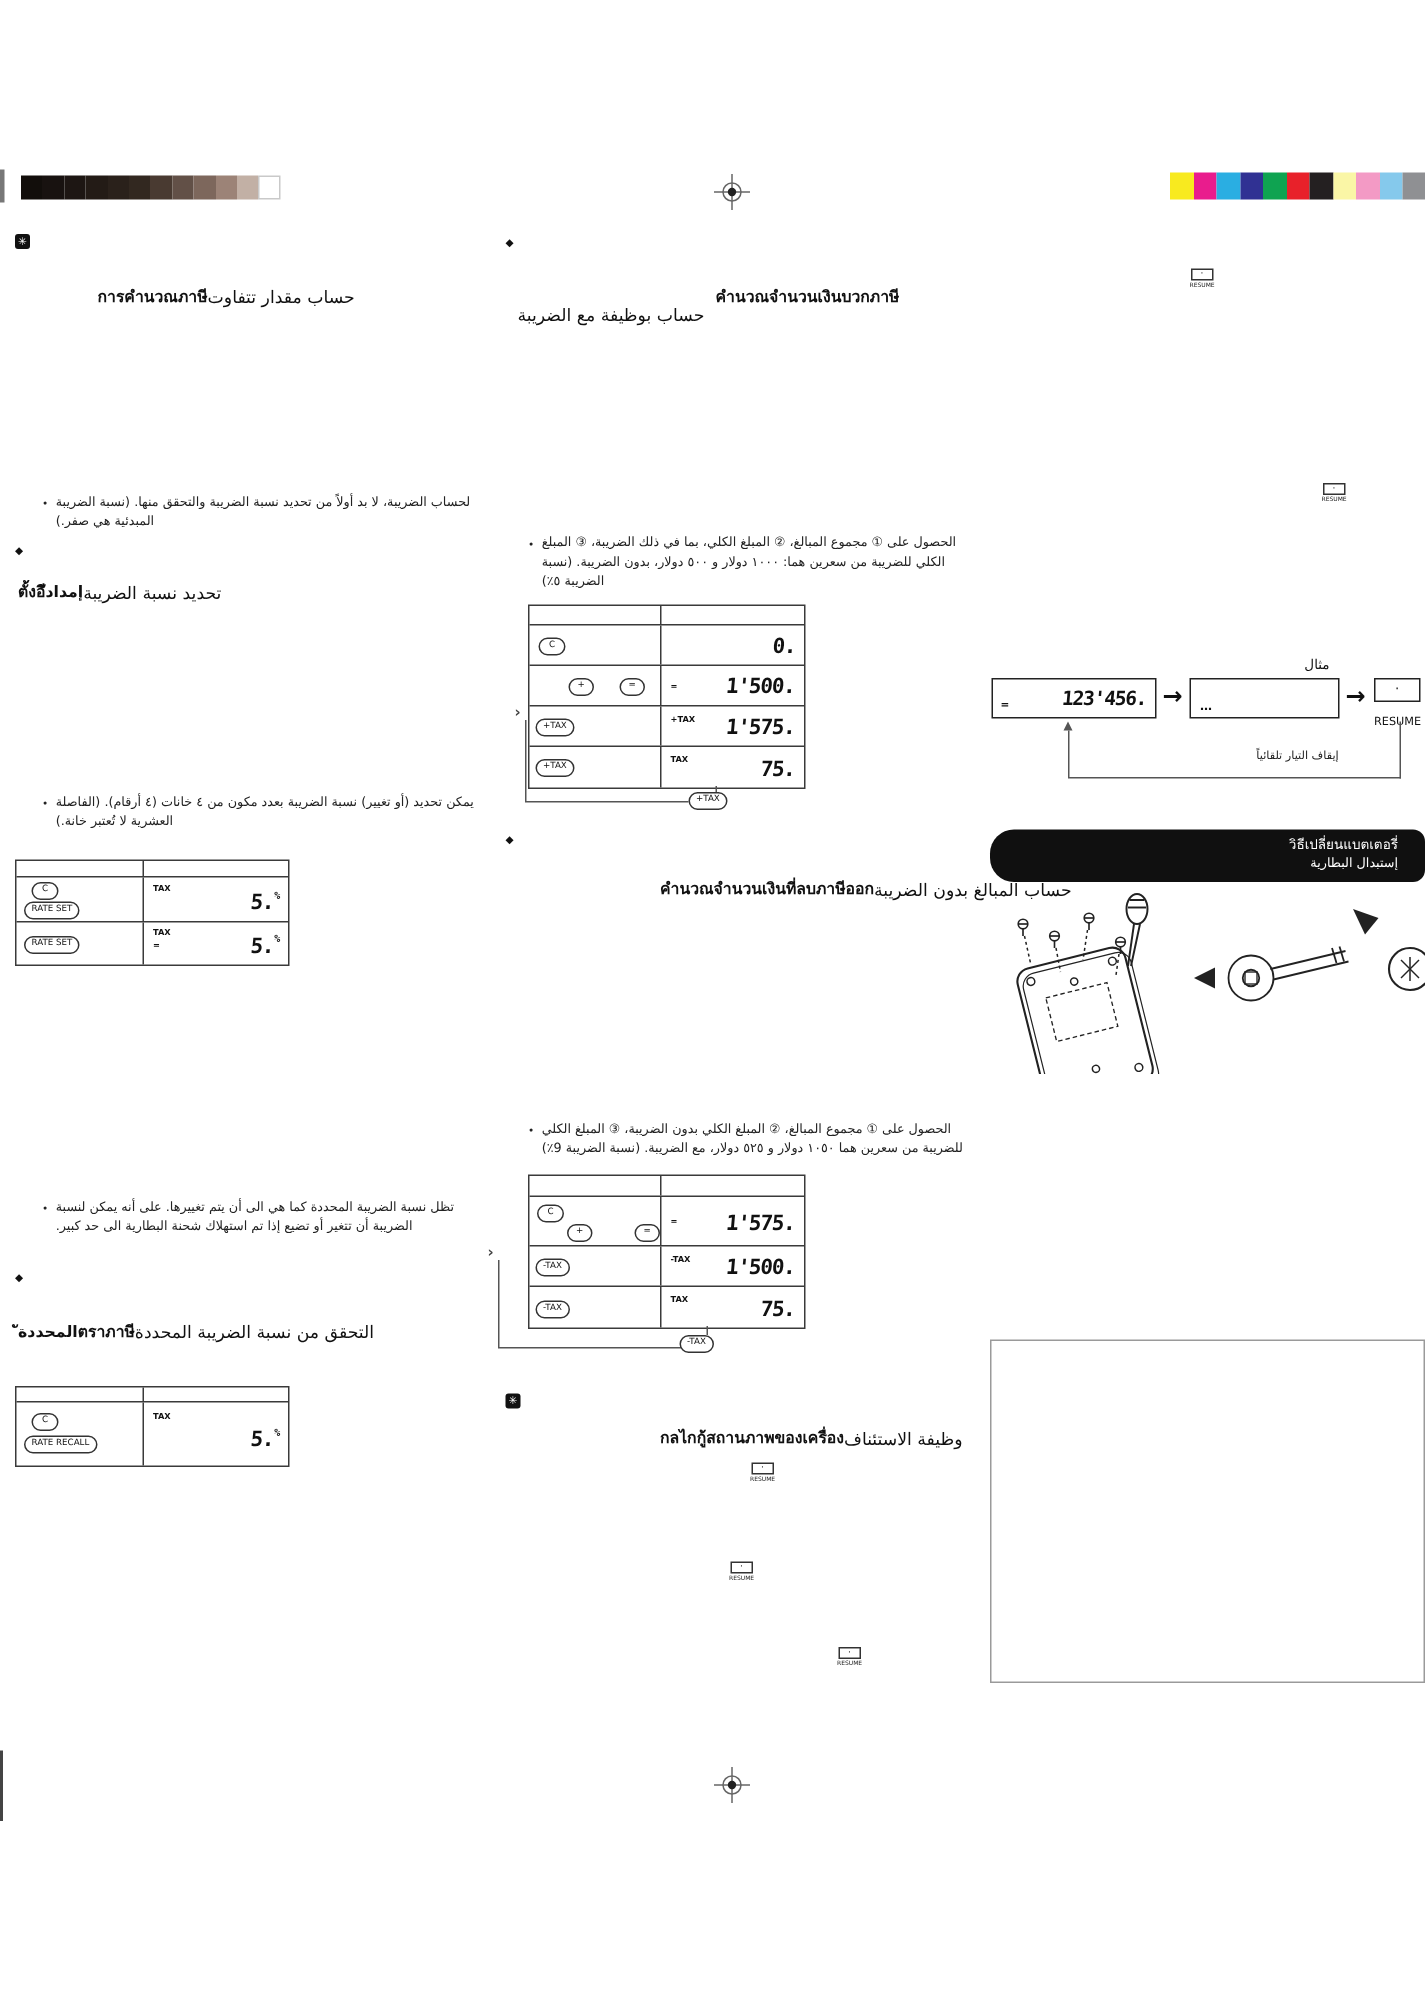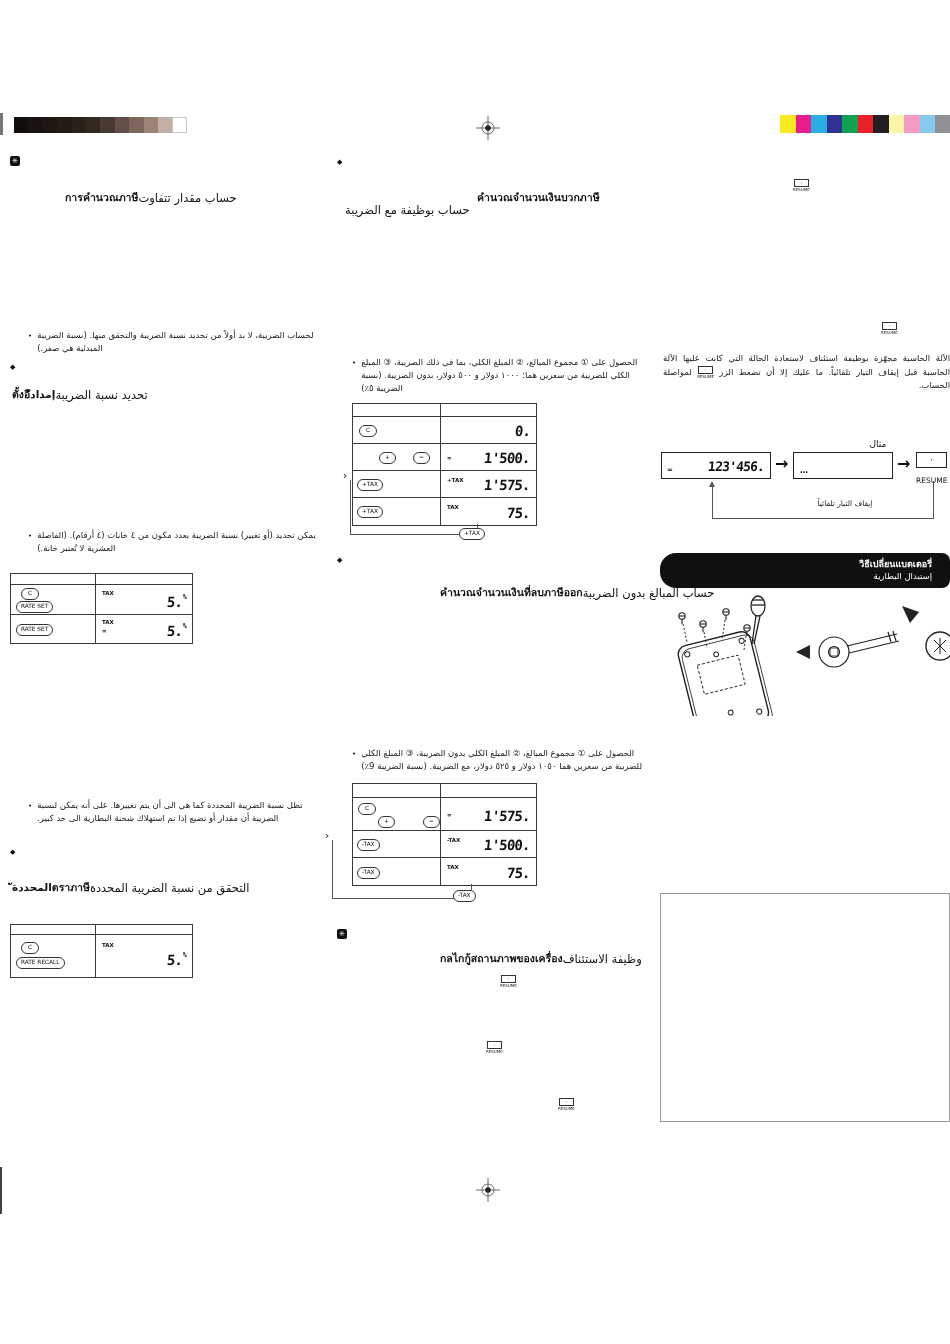--- a/index.html
+++ b/index.html
@@ -47,21 +47,21 @@
   .resume-key{position:absolute;text-align:center}
   .resume-key .bx{width:31px;height:16px;border:1.4px solid #222;display:flex;align-items:center;
                   justify-content:center;font-size:9px;box-sizing:border-box;background:#fff}
   .resume-key .lb{font-size:7.5px;margin-top:1px;color:#111}
   .arrowhead-up{position:absolute;width:0;height:0;border-left:3.5px solid transparent;
                 border-right:3.5px solid transparent;border-bottom:6px solid #555}
   .auto-off{position:absolute;font-size:7.5px;direction:rtl;color:#222;text-align:center}
   .blackbar{position:absolute;background:#101010;color:#fff;border-radius:16px 8px 8px 16px;
             display:flex;flex-direction:column;justify-content:center;align-items:flex-end;
             padding-right:18px;box-sizing:border-box}
-  .blackbar .l1{font-size:9px;font-weight:700;line-height:1.3}
+  .blackbar .l1{font-size:9px;font-weight:400;line-height:1.3}
   .blackbar .l2{font-size:8.5px;direction:rtl;line-height:1.3}
   .emptybox{position:absolute;border:1px solid #9a9a9a;background:#fff;box-sizing:border-box}
   .regmark{position:absolute}
 </style>
 </head>
 <body>
 
 <div id="page">
 
   <div class="tick" style="left:0;top:113px;width:3px;height:22px"></div>
@@ -153,21 +153,21 @@
       <div class="vc">
         <span class="ind" style="left:6px;top:4px">TAX</span>
         <span class="ind" style="left:6px;top:13px">=</span>
         <span class="lcd" style="bottom:4px"><span>5.</span><sup>%</sup></span>
       </div>
     </div>
   </div>
 
   <div class="note" style="left:28px;top:799px;width:302px">
     <span class="b">•</span>
-    <span class="t">تظل نسبة الضريبة المحددة كما هي الى أن يتم تغييرها. على أنه يمكن لنسبة الضريبة أن مقدار أو تضيع إذا تم استهلاك شحنة البطارية الى حد كبير.</span>
+    <span class="t">تظل نسبة الضريبة المحددة كما هي الى أن يتم تغييرها. على أنه يمكن لنسبة الضريبة أن تتغير أو تضيع إذا تم استهلاك شحنة البطارية الى حد كبير.</span>
   </div>
 
   <span class="diamond" style="left:10px;top:848px">◆</span>
   <div class="sec-h" style="left:12px;top:879px">
     <span class="th">المحددةัตราภาษี</span>
     <span class="ar">التحقق من نسبة الضريبة المحددة</span>
   </div>
 
   <div class="dtable" style="left:10px;top:924px;width:183px">
     <div class="drow hd" style="height:9px">
@@ -323,26 +323,20 @@
   <span class="mini-key mini-abs" style="left:793px;top:179px">
     <span class="bx">·</span>
       <span class="lb">RESUME</span>
   </span>
   <span class="mini-key mini-abs" style="left:881px;top:322px">
     <span class="bx">·</span>
       <span class="lb">RESUME</span>
   </span>
 
   <div class="rpara" style="left:663px;top:352px">
-    <p><span>الآلة الحاسبة مجهّزة بوظيفة استئناف لاستعادة الحالة التي كانت عليها الآلة الحاسبة قبل إيقاف التيار تلقائياً. ما عليك إلا أن تضغط الزر</span>
-       <span class="mini-key">
-          <span class="bx">·</span>
-          <span class="lb">RESUME</span>
-        </span>
-       <span>لمواصلة الحساب.</span></p>
   </div>
 
   <div class="ex-label" style="left:858px;top:439px;width:40px;text-align:center">مثال</div>
 
   <div class="disp-box" style="left:661px;top:452px;width:110px;height:27px">
     <span class="ind" style="left:5px;bottom:4px;font-size:7px">=</span>
     <span class="lcd" style="bottom:4px;font-size:13px">123'456.</span>
   </div>
   <span class="arrow" style="left:775px;top:454px">→</span>
   <div class="disp-box" style="left:793px;top:452px;width:100px;height:27px">
@@ -351,21 +345,21 @@
   <span class="arrow" style="left:897px;top:454px">→</span>
   <div class="resume-key" style="left:916px;top:452px">
     <span class="bx">·</span>
     <span class="lb">RESUME</span>
   </div>
 
   <div class="vline" style="left:933px;top:481px;height:38px"></div>
   <div class="hline" style="left:712px;top:518px;width:222px"></div>
   <div class="vline" style="left:712px;top:487px;height:31px"></div>
   <div class="arrowhead-up" style="left:709px;top:481px"></div>
-  <div class="auto-off" style="left:798px;top:499px;width:94px">إيقاف التيار تلقائياً</div>
+  <div class="auto-off" style="left:818px;top:499px;width:94px">إيقاف التيار تلقائياً</div>
 
   <div class="blackbar" style="left:660px;top:553px;width:290px;height:35px">
     <span class="l1">วิธีเปลี่ยนแบตเตอรี่</span>
     <span class="l2">إستبدال البطارية</span>
   </div>
 
   <svg class="abs" style="left:660px;top:594px" width="290" height="122" viewBox="0 0 290 122">
     <g transform="rotate(-14 60 80)">
       <rect x="24" y="44" width="74" height="92" rx="9" fill="#fff" stroke="#222" stroke-width="1.4"></rect>
       <rect x="27" y="48" width="74" height="92" rx="9" fill="none" stroke="#222" stroke-width="0.8"></rect>

